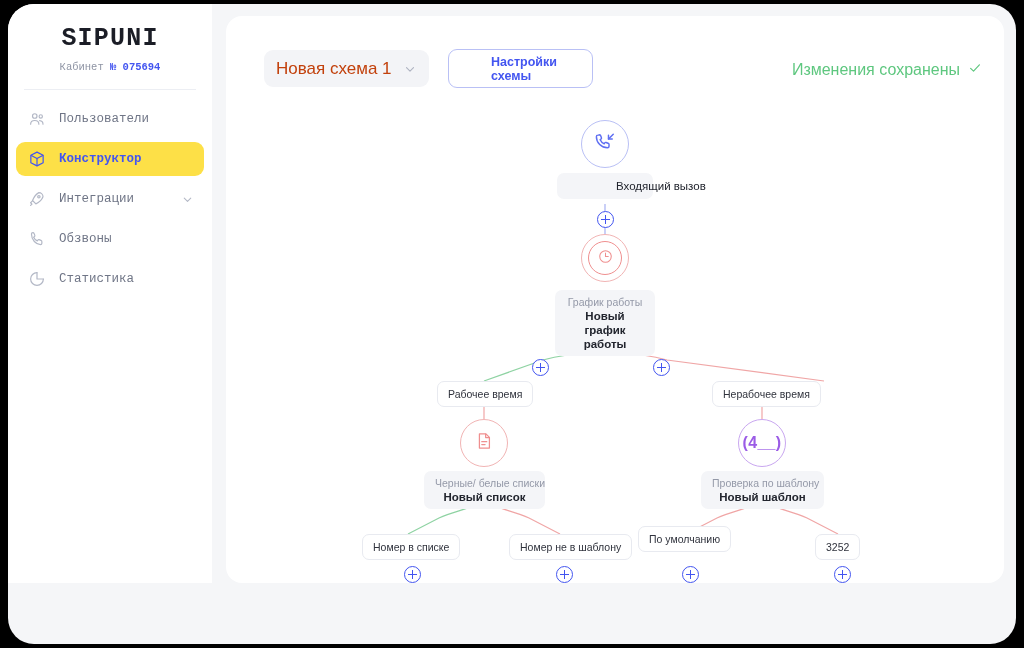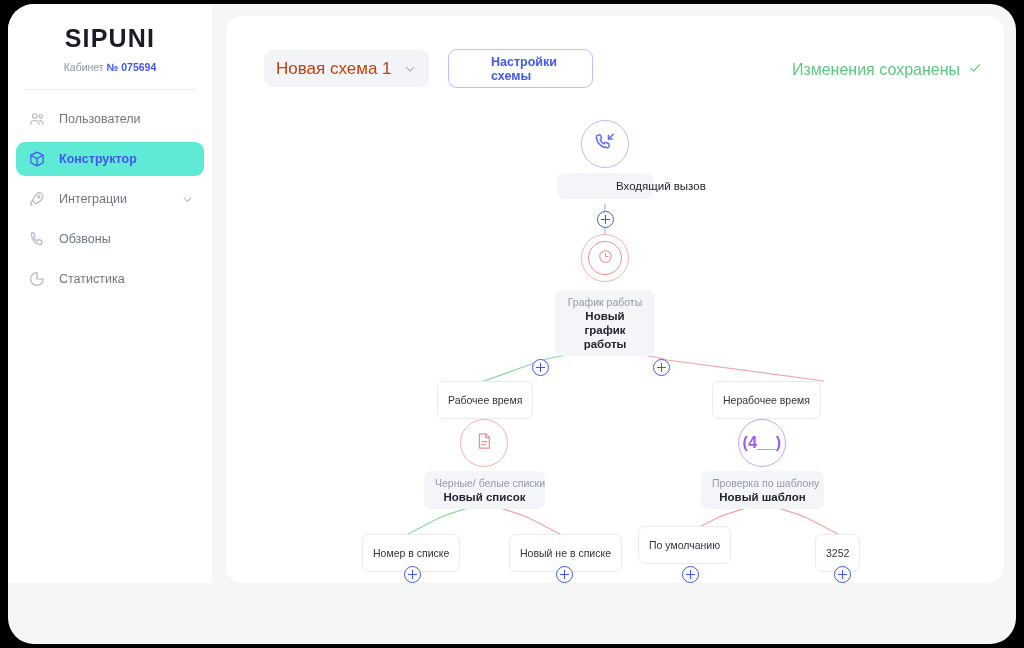--- a/index.html
+++ b/index.html
@@ -18,20 +18,21 @@
     overflow: hidden;
   }
 
   
   #sidebar {
     position: absolute;
     left: 0; top: 0;
     width: 204px; height: 579px;
     background: #ffffff;
     border-radius: 22px 0 0 0;
+    font-family: Liberation Mono, monospace;
   }
   #brand {
     text-align: center;
     padding-top: 20px;
   }
   #brand-title {
     font-size: 25px;
     font-weight: 700;
     letter-spacing: 1.2px;
     color: #1b1d26;
@@ -50,21 +51,21 @@
   .nav { margin-top: 12px; padding: 0 8px; }
   .nav-item {
     display: flex;
     align-items: center;
     height: 34px;
     padding: 0 10px;
     margin-bottom: 6px;
     border-radius: 9px;
     cursor: pointer;
   }
-  .nav-item.active { background: #5eead4; }
+  .nav-item.active { background: #fde047; }
   .nav-ico {
     width: 22px; height: 22px;
     margin-right: 11px;
     display: flex; align-items: center; justify-content: center;
     flex: 0 0 22px;
   }
   .nav-label {
     font-size: 12.5px;
     color: #6f7586;
     white-space: nowrap;
@@ -162,21 +163,21 @@
   }
   .node-box .single {
     font-size: 11.5px; color: #22252e; line-height: 16px; white-space: nowrap; padding-left: 48px;
   }
 
   .branch-box {
     position: absolute;
     background: #fff;
     border: 1px solid #e8eaf0;
     border-radius: 7px;
-    height: 38px;
+    height: 26px;
     display: flex; align-items: center; justify-content: center;
     padding: 0 10px;
     font-size: 10.5px;
     color: #30333d;
     white-space: nowrap;
     cursor: pointer;
     text-align: right;
   }
 
   .plus-btn {
@@ -381,21 +382,21 @@
         <div class="sub">Проверка по шаблону</div>
         <div class="title">Новый шаблон</div>
       </div>
 
       <div class="branch-box" style="left:136px; top:434px;">
         <span>Номер в списке</span>
       </div>
       <div class="plus-btn" style="left:178px; top:466px;"></div>
 
       <div class="branch-box" style="left:283px; top:434px;">
-        <span>Новый не в списке</span>
+        <span>Номер не в шаблону</span>
       </div>
       <div class="plus-btn" style="left:330px; top:466px;"></div>
 
       <div class="branch-box" style="left:412px; top:426px;">
         <span>По умолчанию</span>
       </div>
       <div class="plus-btn" style="left:456px; top:466px;"></div>
 
       <div class="branch-box" style="left:589px; top:434px;">
         <span>3252</span>

